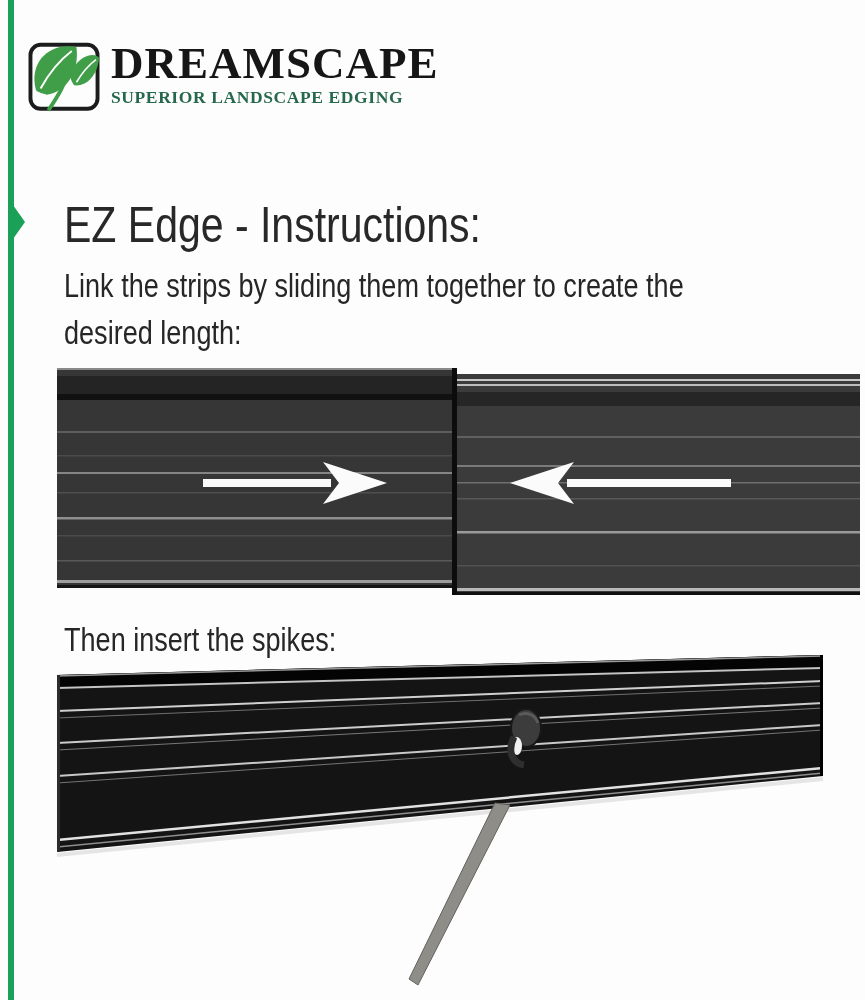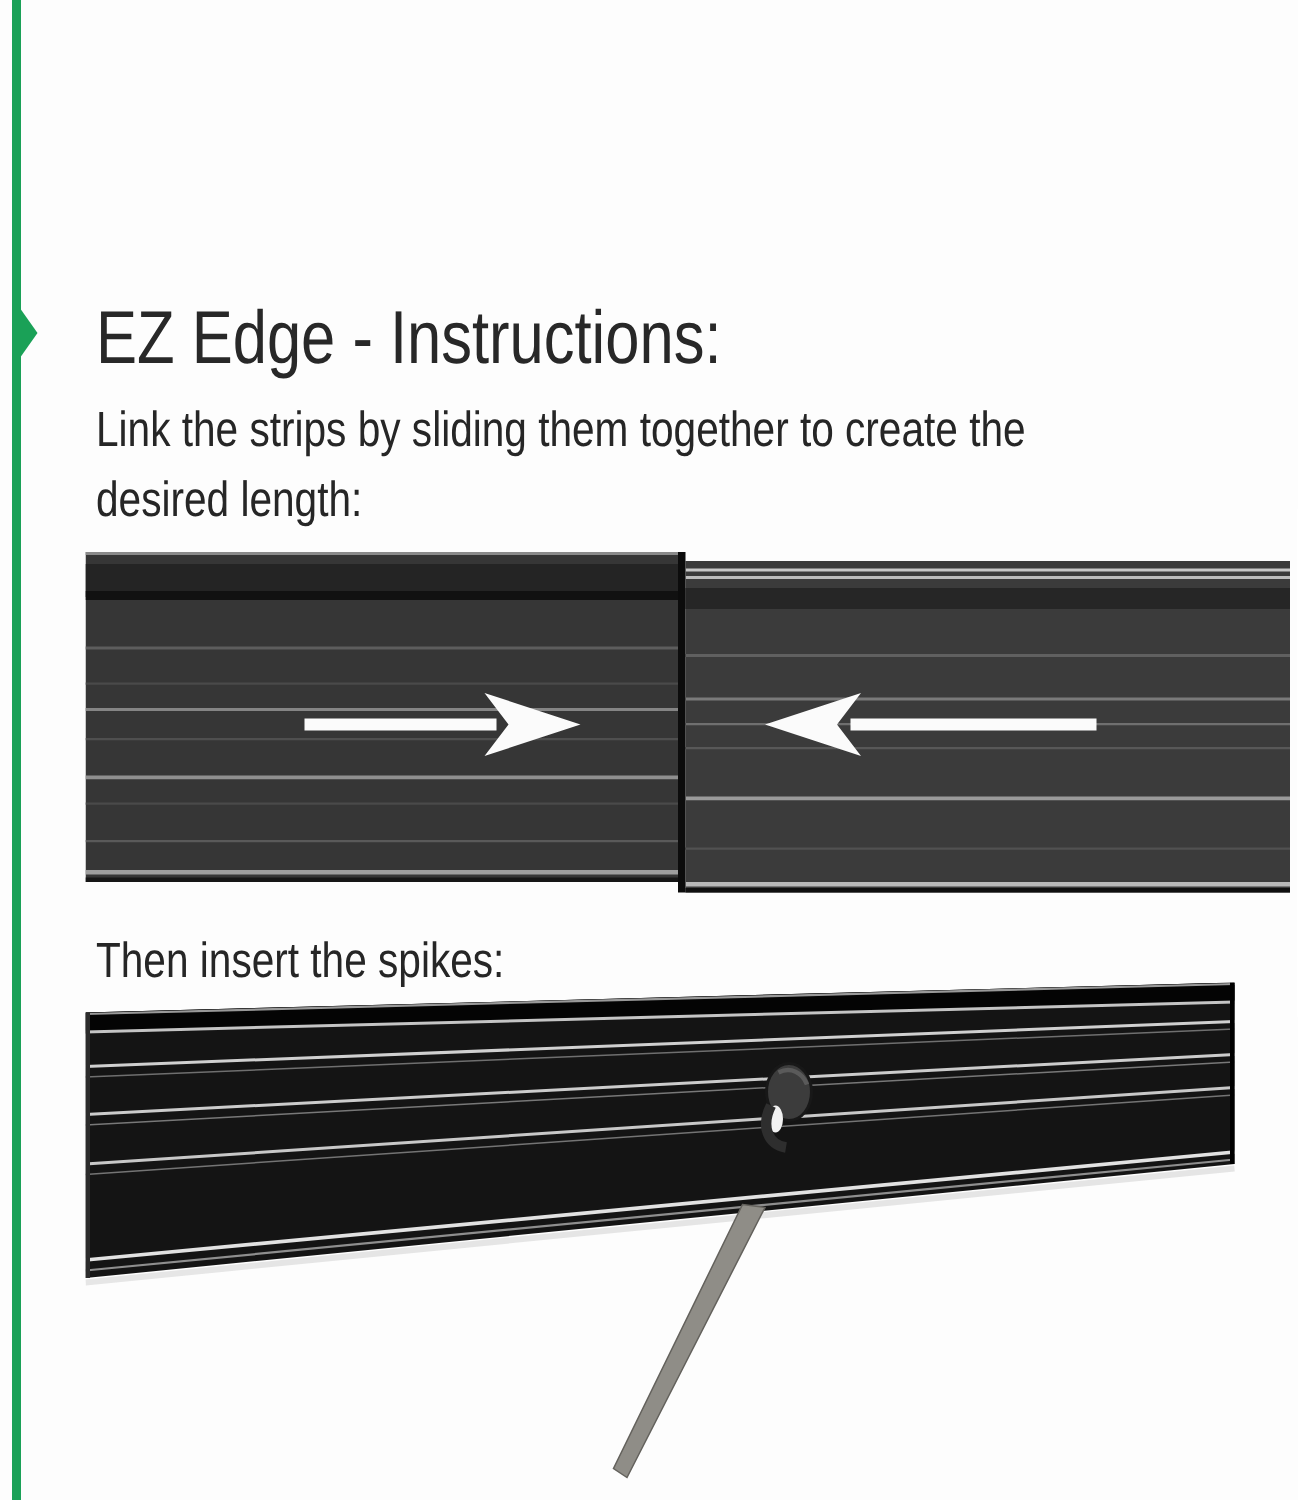--- a/index.html
+++ b/index.html
@@ -43,20 +43,34 @@
   .fig2{top:655px;width:803px;height:345px;}
 </style>
 </head>
 <body>
 
 <div class="canvas">
 
   <div class="green-bar"></div>
   <div class="green-arrow"></div>
 
+  <header class="logo">
+    <svg class="logo-mark" viewBox="0 0 100 96" aria-hidden="true">
+      <rect x="7" y="8" width="86" height="82" rx="13" fill="none" stroke="#1c1c1c" stroke-width="5"></rect>
+      <path d="M30,92 C42,74 52,58 57,38" stroke="#3f9e47" stroke-width="5" fill="none"></path>
+      <path d="M14,66 C4,28 34,4 66,11 C70,44 52,68 28,72 C20,70 15,68 14,66 Z" fill="#3f9e47"></path>
+      <path d="M20,64 C30,46 44,28 60,16" stroke="#ffffff" stroke-width="2.5" fill="none"></path>
+      <path d="M60,40 C76,16 92,20 95,25 C93,48 78,62 63,60 C57,52 58,46 60,40 Z" fill="#3f9e47"></path>
+      <path d="M66,56 C72,46 80,35 91,27" stroke="#ffffff" stroke-width="2" fill="none"></path>
+    </svg>
+    <div class="logo-text">
+      <div class="brand">DREAMSCAPE</div>
+      <div class="tagline">SUPERIOR LANDSCAPE EDGING</div>
+    </div>
+  </header>
 
   <h1 class="heading cond">EZ Edge - Instructions:</h1>
 
   <p class="step step1 cond">Link the strips by sliding them together to create the
 desired length:</p>
 
   <svg class="fig fig1" viewBox="0 0 803 231" preserveAspectRatio="none" aria-hidden="true">
 
     <g>
       <rect x="0" y="2" width="396" height="220" fill="#363636"></rect>

